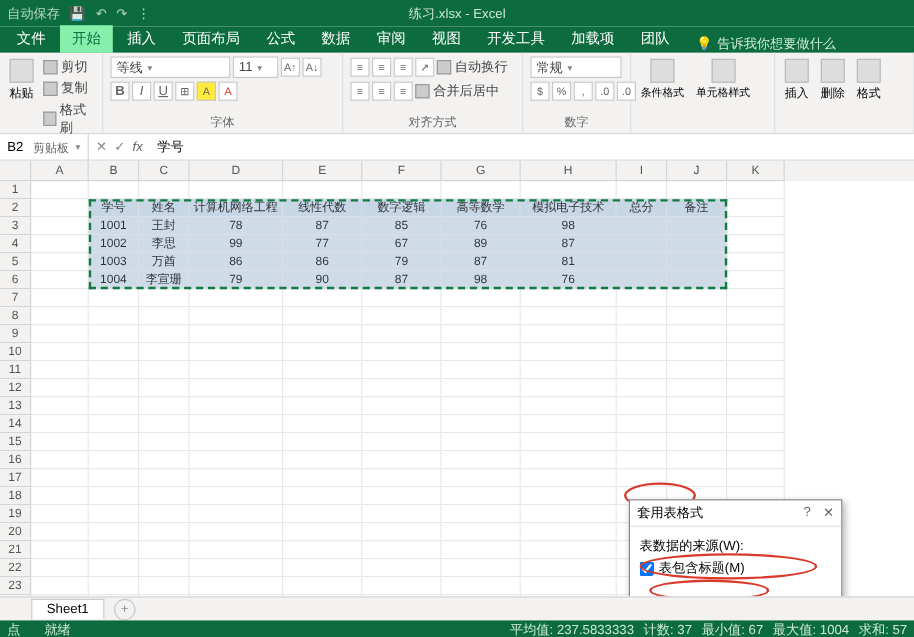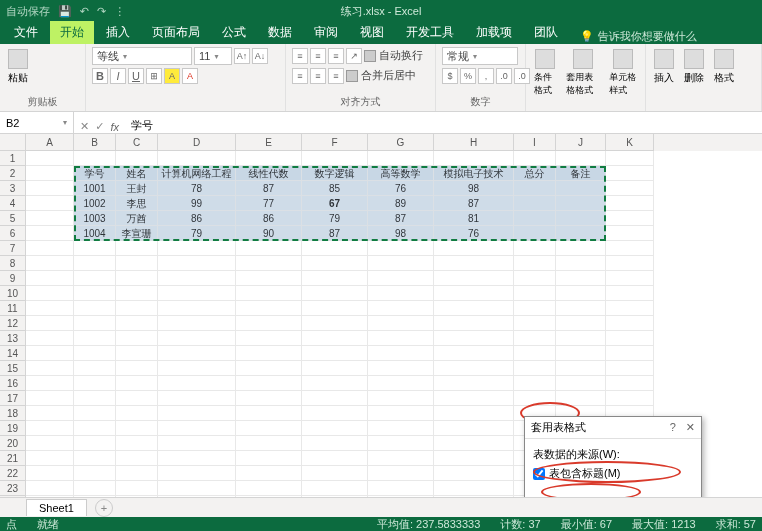--- a/index.html
+++ b/index.html
@@ -3,37 +3,37 @@
 <meta charset="utf-8">
 <style>
 *{margin:0;padding:0;box-sizing:border-box;font-family:"Microsoft YaHei",Arial,sans-serif;font-size:11px;user-select:none}
 body{background:#fff;width:762px;height:531px;overflow:hidden;position:relative}
 .titlebar{height:22px;background:#0c6b3f;display:flex;align-items:center;color:#cde8d8;padding:0 6px}
 .titlebar .qat{display:flex;gap:8px;align-items:center}
 .titlebar .qat span{opacity:.85}
 .titlebar .title{position:absolute;left:50%;transform:translateX(-50%);font-size:11px}
 .tabs{height:22px;background:#0c6b3f;display:flex;align-items:flex-end;padding-left:4px;gap:2px}
 .tab{padding:3px 10px;color:#fff;font-size:12px;cursor:pointer}
-.tab.active{background:#bef264;color:#0c6b3f}
+.tab.active{background:#86efac;color:#0c6b3f}
 .tell{color:#cde8d8;display:flex;align-items:center;gap:4px;margin-left:10px}
 .ribbon{height:68px;background:#f3f2f1;border-bottom:1px solid #d4d4d4;display:flex}
 .group{border-right:1px solid #e1e1e1;padding:3px 6px 2px;display:flex;flex-direction:column;justify-content:space-between;position:relative}
 .group-label{text-align:center;font-size:10px;color:#666;padding-top:2px}
 .group-body{display:flex;gap:6px;align-items:flex-start;flex:1}
 .btn-lg{display:flex;flex-direction:column;align-items:center;gap:2px;padding:2px;cursor:pointer}
 .btn-lg .ic{width:20px;height:20px;background:#ddd;border:1px solid #bbb}
 .btn-lg span{font-size:10px}
 .stack{display:flex;flex-direction:column;gap:1px}
 .stack-row{display:flex;align-items:center;gap:3px;font-size:10px;color:#444;padding:1px 0}
 .mini-ic{width:12px;height:12px;display:inline-block;background:#ccc;border:1px solid #999}
 .combo{height:18px;border:1px solid #c8c8c8;background:#fff;display:flex;align-items:center;padding:0 4px;font-size:10px;color:#444}
 .combo .dd{margin-left:4px;font-size:8px;color:#888}
 .ribbon-row{display:flex;gap:2px;align-items:center}
 .sq{width:16px;height:16px;border:1px solid #c8c8c8;background:#fff;display:inline-flex;align-items:center;justify-content:center;font-size:9px;color:#666}
-.formula-bar{height:22px;background:#fff;border-bottom:1px solid #d4d4d4;display:flex;align-items:flex-end}
+.formula-bar{height:22px;background:#fff;border-bottom:1px solid #d4d4d4;display:flex;align-items:center}
 .namebox{width:74px;height:100%;border-right:1px solid #d4d4d4;display:flex;align-items:center;padding:0 6px;font-size:11px}
 .namebox .dd{margin-left:auto;font-size:8px;color:#888}
 .fx-btns{display:flex;align-items:center;padding:0 6px;gap:6px;color:#888}
 .fx{font-style:italic;color:#666}
 .formula-input{flex:1;padding:0 6px;font-size:11px}
 .sheet{position:relative;height:368px;overflow:hidden;background:#fff}
 .colhdr{display:flex;height:17px;background:#f3f2f1}
 .ch{border-right:1px solid #d4d4d4;border-bottom:1px solid #d4d4d4;text-align:center;font-size:10px;color:#555;line-height:17px}
 .rowhdr{position:absolute;left:0;top:17px;width:26px}
 .rh{height:15px;border-right:1px solid #d4d4d4;border-bottom:1px solid #d4d4d4;background:#f3f2f1;text-align:center;font-size:10px;color:#555;line-height:15px}
@@ -49,21 +49,21 @@
 .dlg-input-row{display:flex;gap:2px;margin-bottom:8px}
 .dlg-input{flex:1;height:18px;border:1px solid #888;padding:0 4px;font-size:11px;line-height:18px}
 .dlg-pick{width:18px;height:18px;border:1px solid #888;text-align:center;line-height:16px;font-size:10px}
 .dlg-chk{display:flex;align-items:center;gap:4px;font-size:11px;margin-bottom:10px}
 .dlg-chk input{width:12px;height:12px}
 .anno{position:absolute;border:2px solid #d93a2b;border-radius:50%;pointer-events:none}
 .tabbar{position:absolute;bottom:14px;left:0;right:0;height:20px;background:#f3f2f1;border-top:1px solid #d4d4d4;display:flex;align-items:center;padding-left:26px;gap:2px}
 .sheet-tab{padding:2px 12px;background:#fff;border:1px solid #ccc;border-bottom:none;font-size:11px}
 .tab-add{width:18px;height:18px;border:1px solid #ccc;border-radius:50%;text-align:center;line-height:16px;color:#888;margin-left:6px}
 .statusbar{position:absolute;bottom:0;left:0;right:0;height:14px;background:#0c6b3f;color:#cde8d8;display:flex;align-items:center;font-size:10px;padding:0 6px}
-.statusbar .st-right{margin-left:auto;display:flex;gap:20px}
+.statusbar .st-right{margin-left:auto;display:flex;gap:8px}
 .corner{width:26px;border-right:1px solid #d4d4d4;border-bottom:1px solid #d4d4d4;background:#f3f2f1}
 </style>
 </head>
 <body>
 
 <div class="titlebar">
   <div class="qat">
     <span>自动保存</span>
     <span>💾</span>
     <span>↶</span>
@@ -91,20 +91,34 @@
     </div>
   </div>
 
 <div class="ribbon">
   <div class="group" style="width:86px">
     <div class="group-body">
       <div class="btn-lg">
           <div class="ic"></div>
           <span>粘贴</span>
         </div>
+      <div class="stack">
+        <div class="stack-row">
+            <span class="mini-ic"></span>
+            <span>剪切</span>
+          </div>
+        <div class="stack-row">
+            <span class="mini-ic"></span>
+            <span>复制</span>
+          </div>
+        <div class="stack-row">
+            <span class="mini-ic"></span>
+            <span>格式刷</span>
+          </div>
+      </div>
     </div>
     <div class="group-label">剪贴板</div>
   </div>
   <div class="group" style="width:200px">
     <div class="group-body" style="flex-direction:column;gap:3px">
       <div class="ribbon-row">
         <div class="combo" style="width:100px">
             <span>等线</span>
             <span class="dd">▾</span>
           </div>
@@ -123,20 +137,21 @@
             <i>I</i>
           </div>
         <div class="sq">
             <u>U</u>
           </div>
         <div class="sq">⊞</div>
         <div class="sq" style="background:#ffeb3b">A</div>
         <div class="sq" style="color:#d32">A</div>
       </div>
     </div>
+    <div class="group-label">字体</div>
   </div>
   <div class="group" style="width:150px">
     <div class="group-body" style="flex-direction:column;gap:3px">
       <div class="ribbon-row">
         <div class="sq">≡</div>
         <div class="sq">≡</div>
         <div class="sq">≡</div>
         <div class="sq">↗</div>
         <div class="stack-row" style="font-size:9px">
             <span class="mini-ic"></span>
@@ -169,24 +184,20 @@
         <div class="sq">.0</div>
       </div>
     </div>
     <div class="group-label">数字</div>
   </div>
   <div class="group" style="width:120px">
     <div class="group-body">
       <div class="btn-lg">
           <div class="ic"></div>
           <span style="font-size:9px">条件格式</span>
-        </div>
-      <div class="btn-lg">
-          <div class="ic"></div>
-          <span style="font-size:9px">套用表格格式</span>
         </div>
       <div class="btn-lg">
           <div class="ic"></div>
           <span style="font-size:9px">单元格样式</span>
         </div>
     </div>
   </div>
   <div class="group" style="flex:1">
     <div class="group-body">
       <div class="btn-lg">
@@ -298,21 +309,21 @@
         <div class="cell" style="width: 42px; background: rgba(160, 185, 210, 0.4);"></div>
         <div class="cell" style="width: 50px; background: rgba(160, 185, 210, 0.4);"></div>
         <div class="cell" style="width: 48px;"></div>
       </div>
       <div class="row">
         <div class="cell" style="width: 48px;"></div>
         <div class="cell" style="width: 42px; background: rgba(160, 185, 210, 0.4);">1002</div>
         <div class="cell" style="width: 42px; background: rgba(160, 185, 210, 0.4);">李思</div>
         <div class="cell" style="width: 78px; background: rgba(160, 185, 210, 0.4);">99</div>
         <div class="cell" style="width: 66px; background: rgba(160, 185, 210, 0.4);">77</div>
-        <div class="cell" style="width: 66px; background: rgba(160, 185, 210, 0.4); font-weight: bold;">67</div>
+        <div class="cell" style="width: 66px; background: rgba(160, 185, 210, 0.4);">67</div>
         <div class="cell" style="width: 66px; background: rgba(160, 185, 210, 0.4);">89</div>
         <div class="cell" style="width: 80px; background: rgba(160, 185, 210, 0.4);">87</div>
         <div class="cell" style="width: 42px; background: rgba(160, 185, 210, 0.4);"></div>
         <div class="cell" style="width: 50px; background: rgba(160, 185, 210, 0.4);"></div>
         <div class="cell" style="width: 48px;"></div>
       </div>
       <div class="row">
         <div class="cell" style="width: 48px;"></div>
         <div class="cell" style="width: 42px; background: rgba(160, 185, 210, 0.4); text-align: center;">1003</div>
         <div class="cell" style="width: 42px; background: rgba(160, 185, 210, 0.4);">万酋</div>
@@ -602,16 +613,16 @@
   <div class="tab-add">+</div>
 </div>
 
 <div class="statusbar">
   <span>点</span>
   <span style="margin-left:20px">就绪</span>
   <div class="st-right">
     <span>平均值: 237.5833333</span>
     <span>计数: 37</span>
     <span>最小值: 67</span>
-    <span>最大值: 1213</span>
+    <span>最大值: 1004</span>
     <span>求和: 57</span>
   </div>
 </div>
 
 </body></html>

